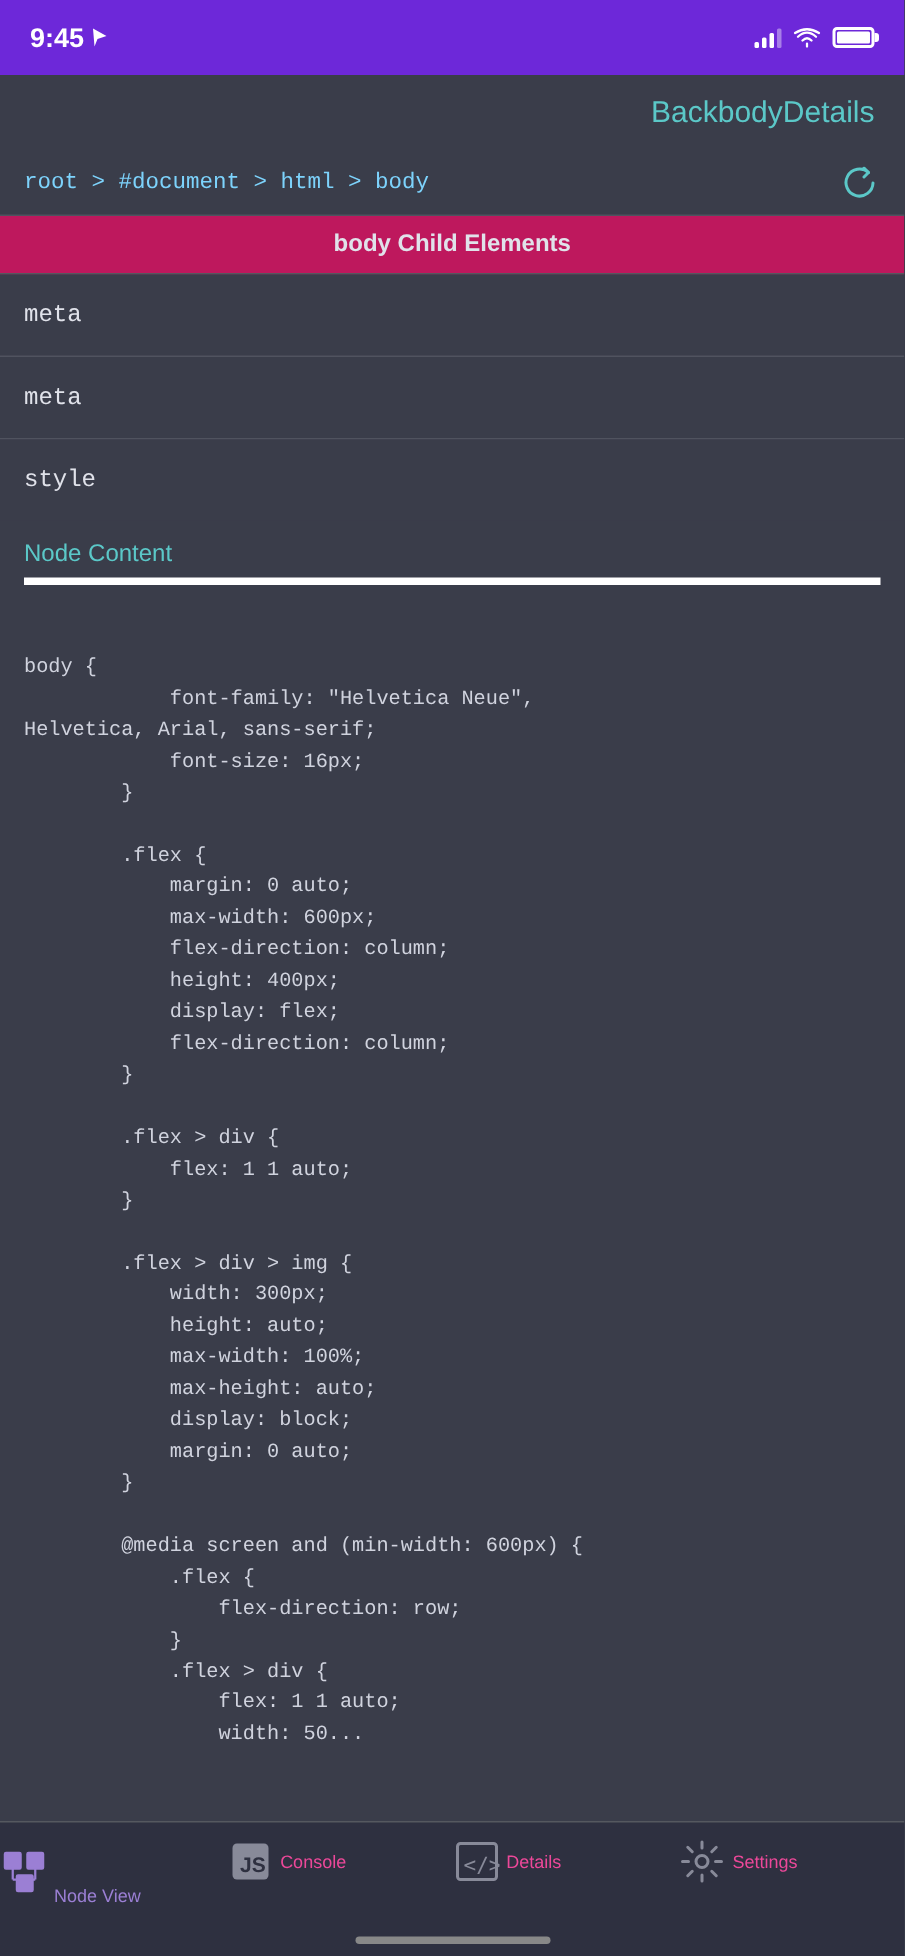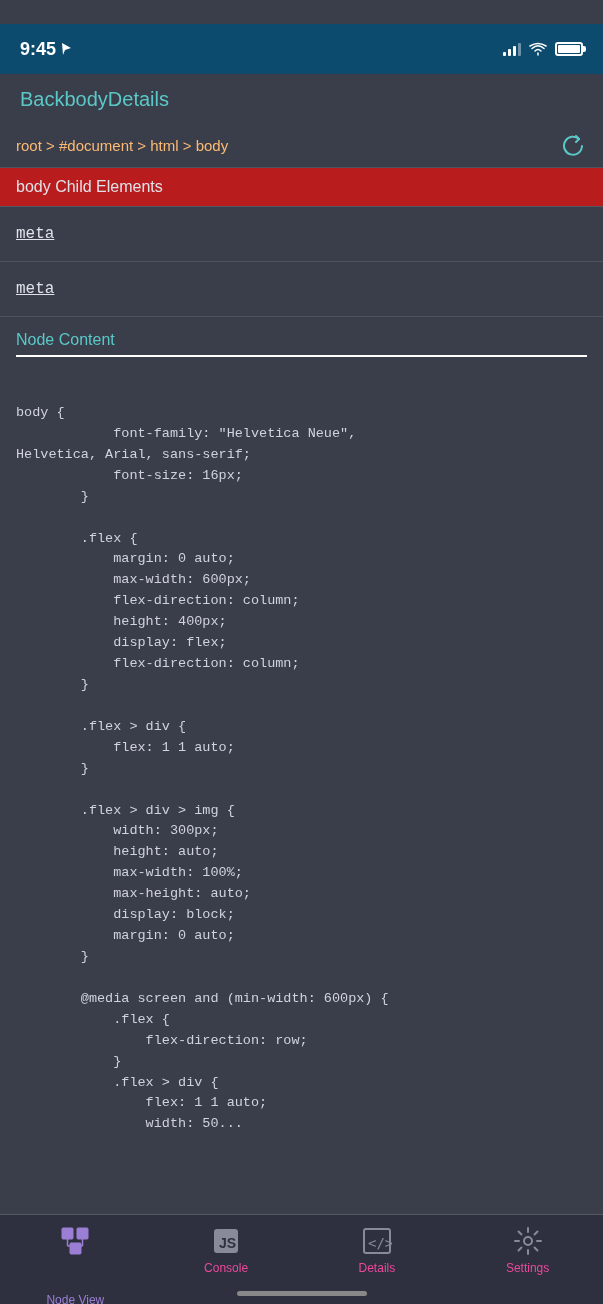--- a/index.html
+++ b/index.html
@@ -14,26 +14,25 @@
       background-color: #3a3d4a;
       font-family: -apple-system, "Helvetica Neue", Helvetica, Arial, sans-serif;
       color: #ffffff;
       overflow: hidden;
       position: relative;
     }
 
     
     .status-bar {
       height: 50px;
-      background-color: #0c4a6e;
+      background-color: #6d28d9;
       display: flex;
       align-items: center;
       justify-content: space-between;
       padding: 0 20px;
-      margin-top: 24px;
     }
 
     .status-time {
       font-size: 18px;
       font-weight: 600;
       color: #ffffff;
       display: flex;
       align-items: center;
       gap: 4px;
     }
@@ -86,21 +85,21 @@
       background-color: #ffffff;
       border-radius: 1px;
     }
 
     
     .nav-header {
       height: 50px;
       background-color: #3a3d4a;
       display: flex;
       align-items: center;
-      justify-content: flex-start;
+      justify-content: flex-end;
       padding: 0 20px;
     }
 
     .nav-back {
       color: #5bc8c8;
       font-size: 20px;
       cursor: pointer;
     }
 
     .nav-title {
@@ -121,69 +120,69 @@
       background-color: #3a3d4a;
       display: flex;
       align-items: center;
       justify-content: space-between;
       padding: 0 16px;
       border-bottom: 1px solid #50535f;
     }
 
     .breadcrumb-text {
       font-size: 15px;
-      color: #fdba74;
-      font-family: Liberation Sans, sans-serif;
+      color: #7dd3fc;
+      font-family: Liberation Mono, monospace;
     }
 
     .refresh-btn {
       width: 28px;
       height: 28px;
       color: #5bc8c8;
       font-size: 20px;
       cursor: pointer;
       display: flex;
       align-items: center;
       justify-content: center;
     }
 
     
     .section-header {
-      background-color: #b91c1c;
+      background-color: #be185d;
       padding: 10px 16px;
       font-size: 16px;
-      font-weight: 400;
+      font-weight: 700;
       color: #e0e2ea;
       border-bottom: 1px solid #55585f;
+      text-align: center;
     }
 
     
     .list-item {
       padding: 18px 16px;
       border-bottom: 1px solid #50535f;
       font-family: "Courier New", monospace;
       font-size: 16px;
       color: #e0e2ea;
       background-color: #3a3d4a;
-      text-decoration: underline;
     }
 
     
     .style-item {
       padding: 14px 16px;
       background-color: #3a3d4a;
     }
 
     .node-content-label {
       color: #5bc8c8;
       font-size: 16px;
       font-weight: 500;
       margin-bottom: 10px;
       padding-bottom: 6px;
-      border-bottom: 2px solid #ffffff;
+      border-bottom: 5px solid #ffffff;
     }
 
     .code-content {
       font-family: "Courier New", monospace;
       font-size: 13.5px;
       color: #d0d3de;
       line-height: 1.55;
       white-space: pre;
       margin-top: 46px;
     }
@@ -198,21 +197,21 @@
       background-color: #2e3040;
       display: flex;
       align-items: flex-start;
       padding-top: 10px;
       border-top: 1px solid #55585f;
     }
 
     .tab-item {
       flex: 1;
       display: flex;
-      flex-direction: column;
+      flex-direction: row;
       align-items: center;
       gap: 4px;
       cursor: pointer;
     }
 
     .tab-icon {
       width: 32px;
       height: 32px;
       display: flex;
       align-items: center;
@@ -299,20 +298,23 @@
   <div class="section-header">body Child Elements</div>
 
   <div class="list-item">
     <span>meta</span>
   </div>
 
   <div class="list-item">
     <span>meta</span>
   </div>
 
+  <div class="list-item" style="border-bottom: none;">
+    <span>style</span>
+  </div>
 
   <div class="style-item">
     <div class="node-content-label">Node Content</div>
     <div class="code-content">body {
             font-family: "Helvetica Neue",
 Helvetica, Arial, sans-serif;
             font-size: 16px;
         }
 
         .flex {

